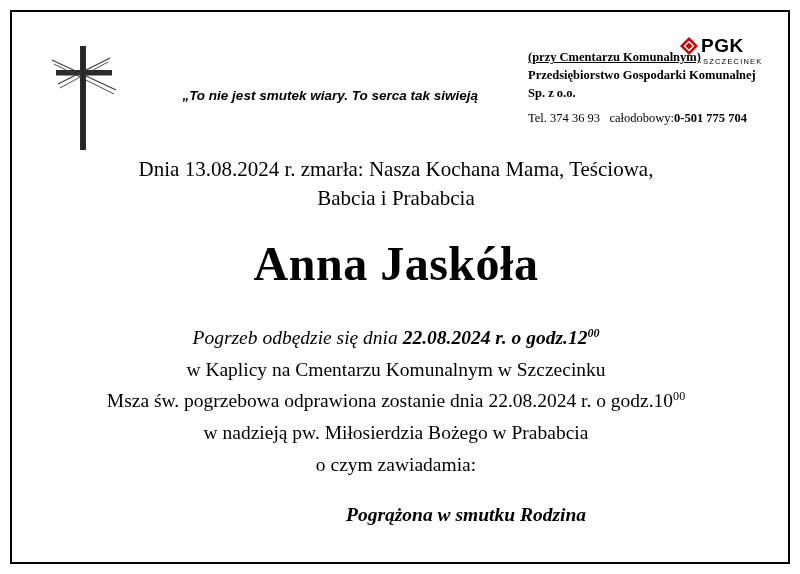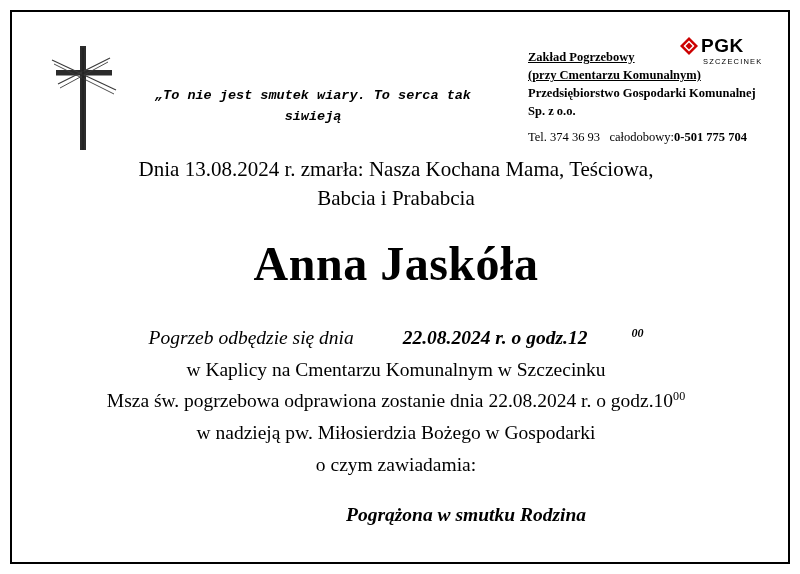--- a/index.html
+++ b/index.html
@@ -39,27 +39,27 @@
     width: 90px;
     height: 115px;
   }
 
   
   .quote {
     position: absolute;
     left: 148px;
     top: 86px;
     width: 330px;
-    font-family: Liberation Mono, monospace;
+    font-family: Liberation Sans, sans-serif;
     font-style: italic;
     font-weight: bold;
     font-size: 13.5px;
     line-height: 1.55;
     color: #000;
-    text-align: center;
+    text-align: right;
   }
   .quote .line2 {
     display: block;
   }
   .quote .attr {
     font-style: normal;
     font-weight: bold;
     font-size: 12px;
   }
 
@@ -153,21 +153,21 @@
     font-weight: bold;
   }
   .details {
     margin-top: 33px;
     font-size: 19.5px;
     line-height: 1.62;
   }
   .details div { display: block; }
   .b { font-weight: normal; }
   .i { font-style: italic; }
-  .bi { font-weight: bold; font-style: italic; margin-left: 44px; }
+  .bi { font-weight: bold; font-style: italic; }
   sup { font-size: 0.62em; vertical-align: super; }
   .family {
     margin-top: 24px;
     font-size: 19.5px;
     font-weight: bold;
     font-style: italic;
     text-align: center;
     padding-left: 140px;
   }
 </style>
@@ -204,21 +204,20 @@
           <polygon points="9,3.5 14.5,9 9,14.5 3.5,9" fill="#ffffff"></polygon>
           <polygon points="9,5.5 12.5,9 9,12.5 5.5,9" fill="#cc0000"></polygon>
         </svg>
       </span>
       <span class="logo-text">PGK</span>
     </div>
     <div class="logo-sub">SZCZECINEK</div>
   </div>
 
   <div class="company">
-    <div class="ul">Zakład Pogrzebowy</div>
     <div class="ul">(przy Cmentarzu Komunalnym)</div>
     <div>Przedsiębiorstwo Gospodarki Komunalnej</div>
     <div>Sp. z o.o.</div>
     <div class="phones">
       <span>Tel. 374 36 93</span>
       &nbsp;&nbsp;<span>całodobowy:</span><span class="hot">0-501 775 704</span>
     </div>
   </div>
 
   <div class="body-wrap">
@@ -231,20 +230,20 @@
 
     <div class="details">
       <div>
         <span class="i">Pogrzeb odbędzie się dnia </span><span class="bi">22.08.2024 r. o godz.12</span><sup class="bi">00</sup>
       </div>
       <div>w Kaplicy na Cmentarzu Komunalnym w Szczecinku</div>
       <div>
         <span>Msza św. pogrzebowa odprawiona zostanie dnia </span><span class="b">22.08.2024 r. o godz.10</span><sup class="b">00</sup>
       </div>
       <div>
-        <span>w nadzieją pw. </span><span class="b">Miłosierdzia Bożego</span><span> w Gospodarki</span>
+        <span>w nadzieją pw. </span><span class="b">Miłosierdzia Bożego</span><span> w Prababcia</span>
       </div>
       <div>o czym zawiadamia:</div>
     </div>
 
     <div class="family">Pogrążona w smutku Rodzina</div>
   </div>
 </div>
 
 </body></html>

